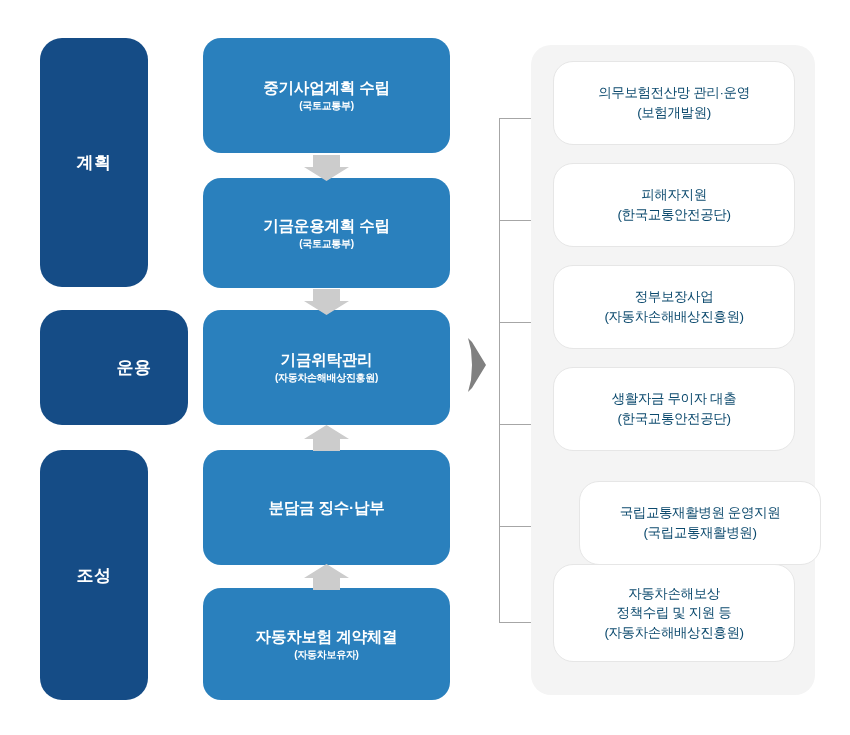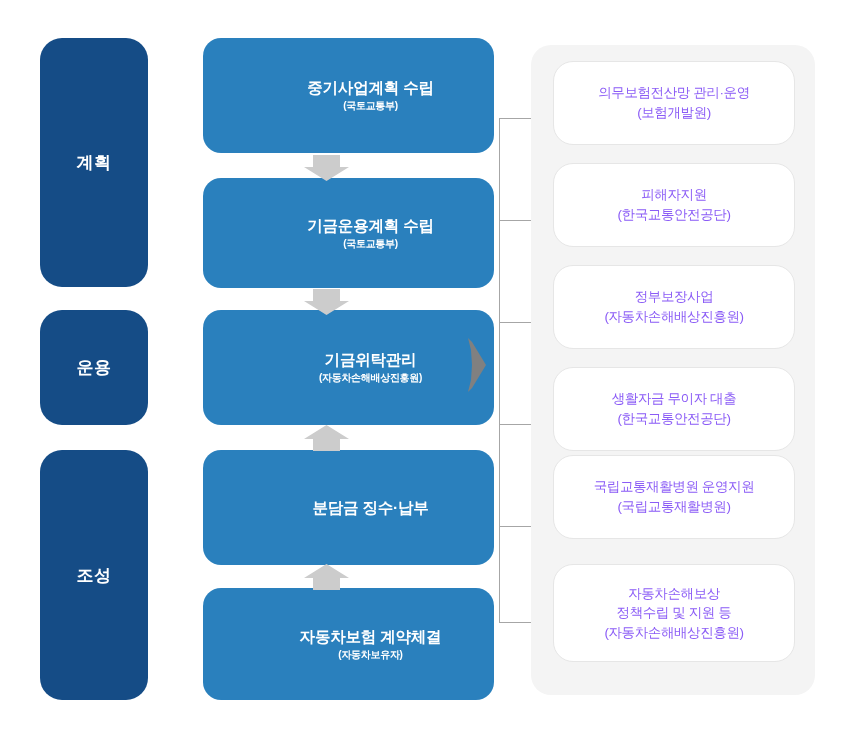--- a/index.html
+++ b/index.html
@@ -17,35 +17,34 @@
     position:absolute;
     left:40px;width:108px;
     background:#154c86;
     border-radius:22px;
     display:flex;align-items:center;justify-content:center;
     color:#ffffff;
     font-size:17px;font-weight:bold;
     letter-spacing:0.5px;
   }
   .stage-plan   {top:38px; height:249px;}
-  .stage-operate{top:310px;height:115px;}
+  .stage-operate{top:310px;height:115px;padding-left:40px;}
   .stage-build  {top:450px;height:250px;border-radius:22px;}
 
   
   .flowbox{
     position:absolute;
     left:203px;width:247px;
     background:#2a80bd;
     border-radius:18px;
     display:flex;flex-direction:column;
     align-items:center;justify-content:center;
     color:#ffffff;
     text-align:right;
     line-height:1.42;
-    padding-left:44px;
   }
   .flowbox .t1{font-size:15.5px;font-weight:bold;letter-spacing:-0.2px;}
   .flowbox .t2{font-size:10px;font-weight:bold;letter-spacing:-0.3px;}
 
   .fb1{top:38px; height:115px;}
   .fb2{top:178px;height:110px;}
   .fb3{top:310px;height:115px;}
   .fb4{top:450px;height:115px;}
   .fb5{top:588px;height:112px;}
 
@@ -73,32 +72,32 @@
   }
   .card{
     position:absolute;
     left:553px;width:240px;
     background:#ffffff;
     border:1px solid #e6e6e6;
     border-radius:20px;
     display:flex;flex-direction:column;
     align-items:center;justify-content:center;
     text-align:center;
-    color:#8b5cf6;
+    color:#0c4a6e;
     line-height:1.45;
   }
   .card .l1{font-size:13.5px;letter-spacing:-0.4px;}
   .card .l2{font-size:13.5px;letter-spacing:-0.4px;}
   .card .l3{font-size:13.5px;letter-spacing:-0.4px;}
 
   .c1{top:61px; height:82px;}
   .c2{top:163px;height:82px;}
   .c3{top:265px;height:82px;}
   .c4{top:367px;height:82px;}
-  .c5{top:455px;height:82px;}
+  .c5{top:481px;height:82px;margin-left:26px;}
   .c6{top:550px;height:96px;margin-top:14px;}
 </style>
 </head>
 <body>
 
 <div id="canvas">
 
   <div class="stage stage-plan">
     <span>계획</span>
   </div>

